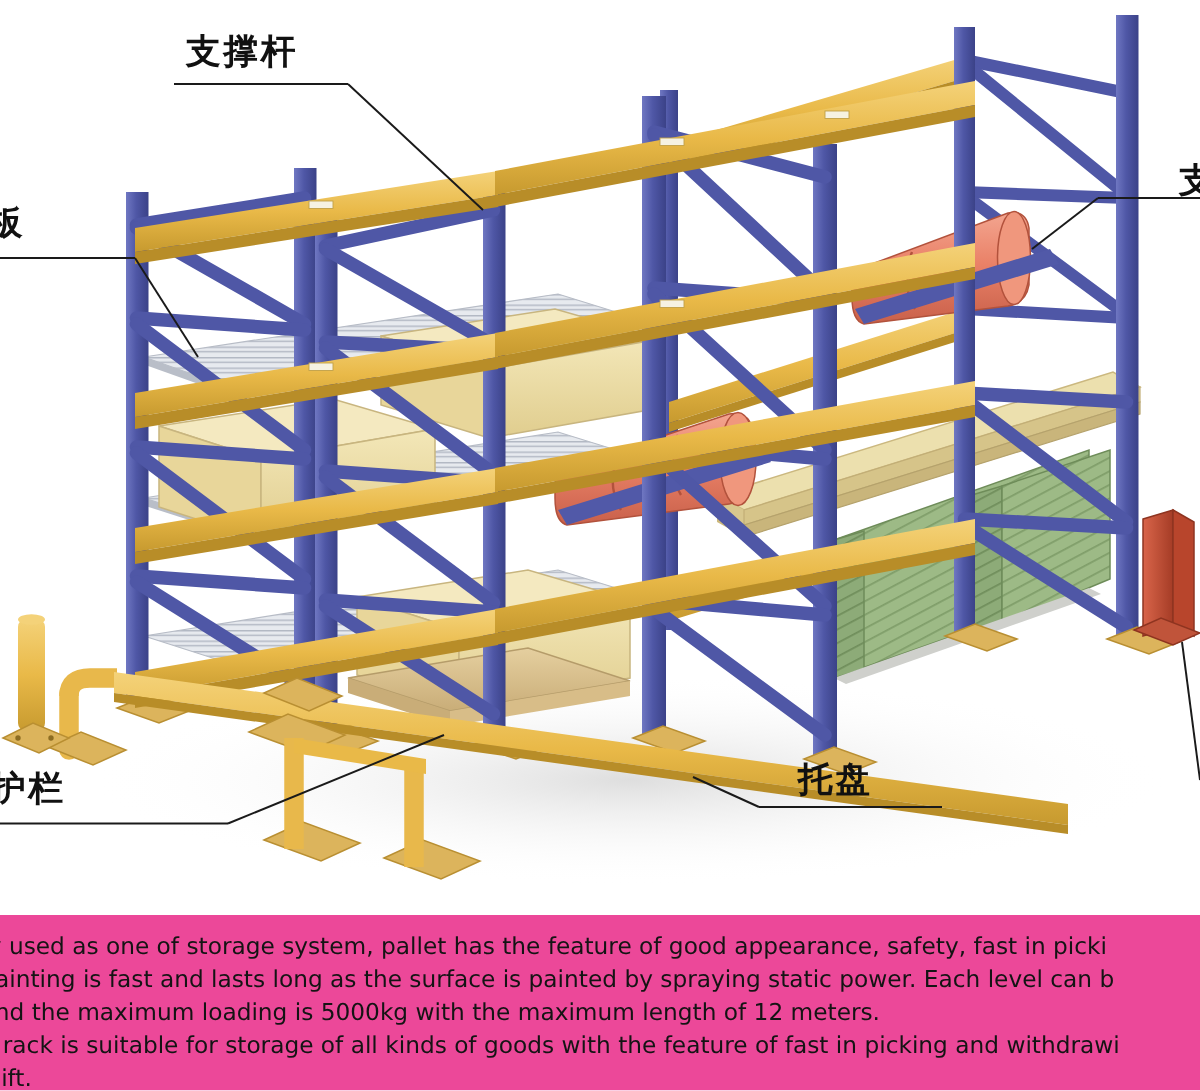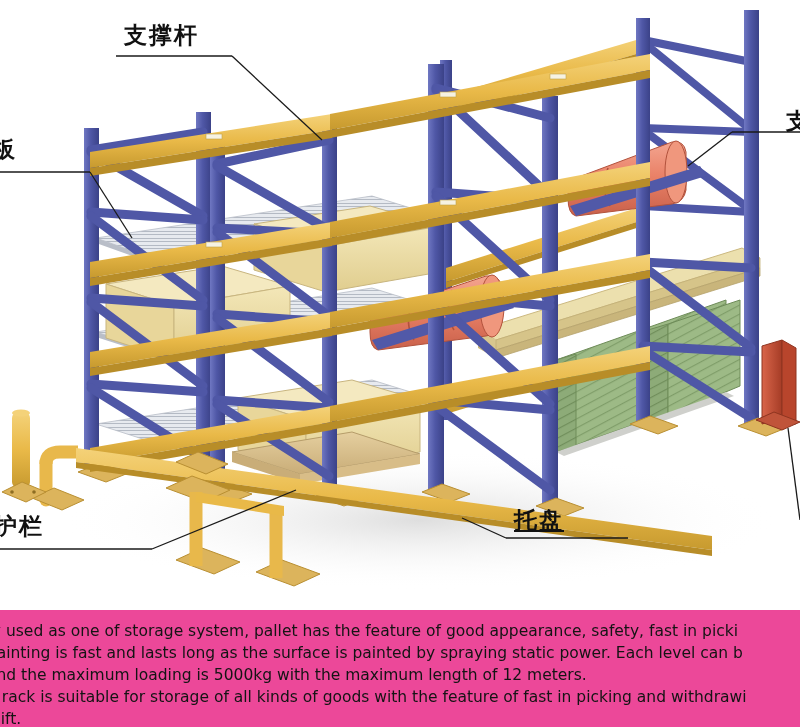--- a/index.html
+++ b/index.html
@@ -329,21 +329,21 @@
   </div>
 
   <div class="callout" style="left:124px;top:24px;">支撑杆</div>
 
   <div class="callout" style="left:-8px;top:138px;">板</div>
 
   <div class="callout" style="left:786px;top:110px;">支</div>
 
   <div class="callout" style="left:-6px;top:515px;">护栏</div>
 
-  <div class="callout" style="left:514px;top:509px;text-decoration:underline;">托盘</div>
+  <div class="callout" style="left:532px;top:509px;">托盘</div>
 
   <div id="desc">
     <div class="ln l1">ely used as one of storage system, pallet has the feature of good appearance, safety, fast in picki</div>
     <div class="ln l2">Painting is fast and lasts long as the surface is painted by spraying static power. Each level can b</div>
     <div class="ln l3">and the maximum loading is 5000kg with the maximum length of 12 meters.</div>
     <div class="ln l4">of rack is suitable for storage of all kinds of goods with the feature of fast in picking and withdrawi</div>
     <div class="ln l5">rtlift.</div>
   </div>
 
 </div>

